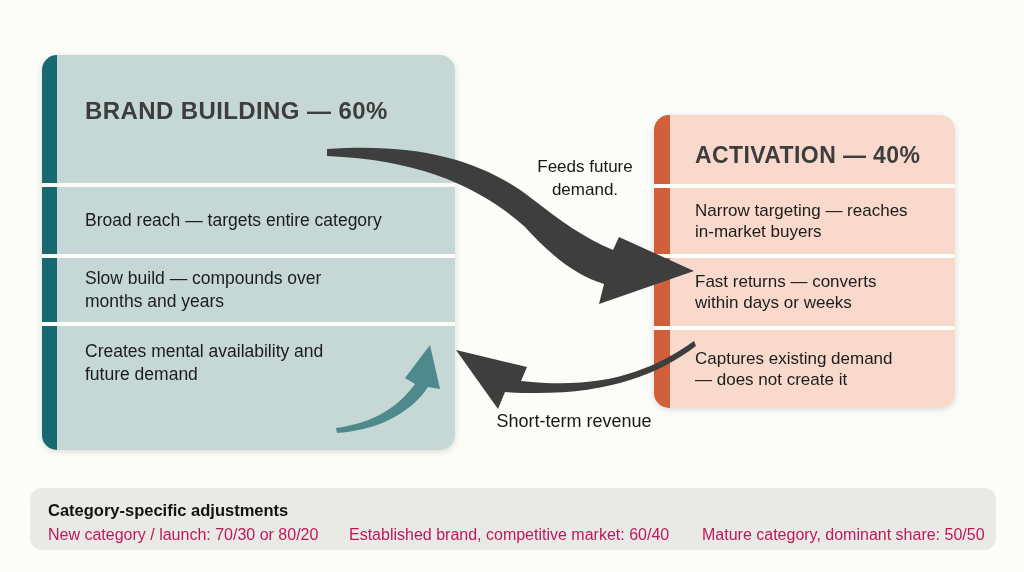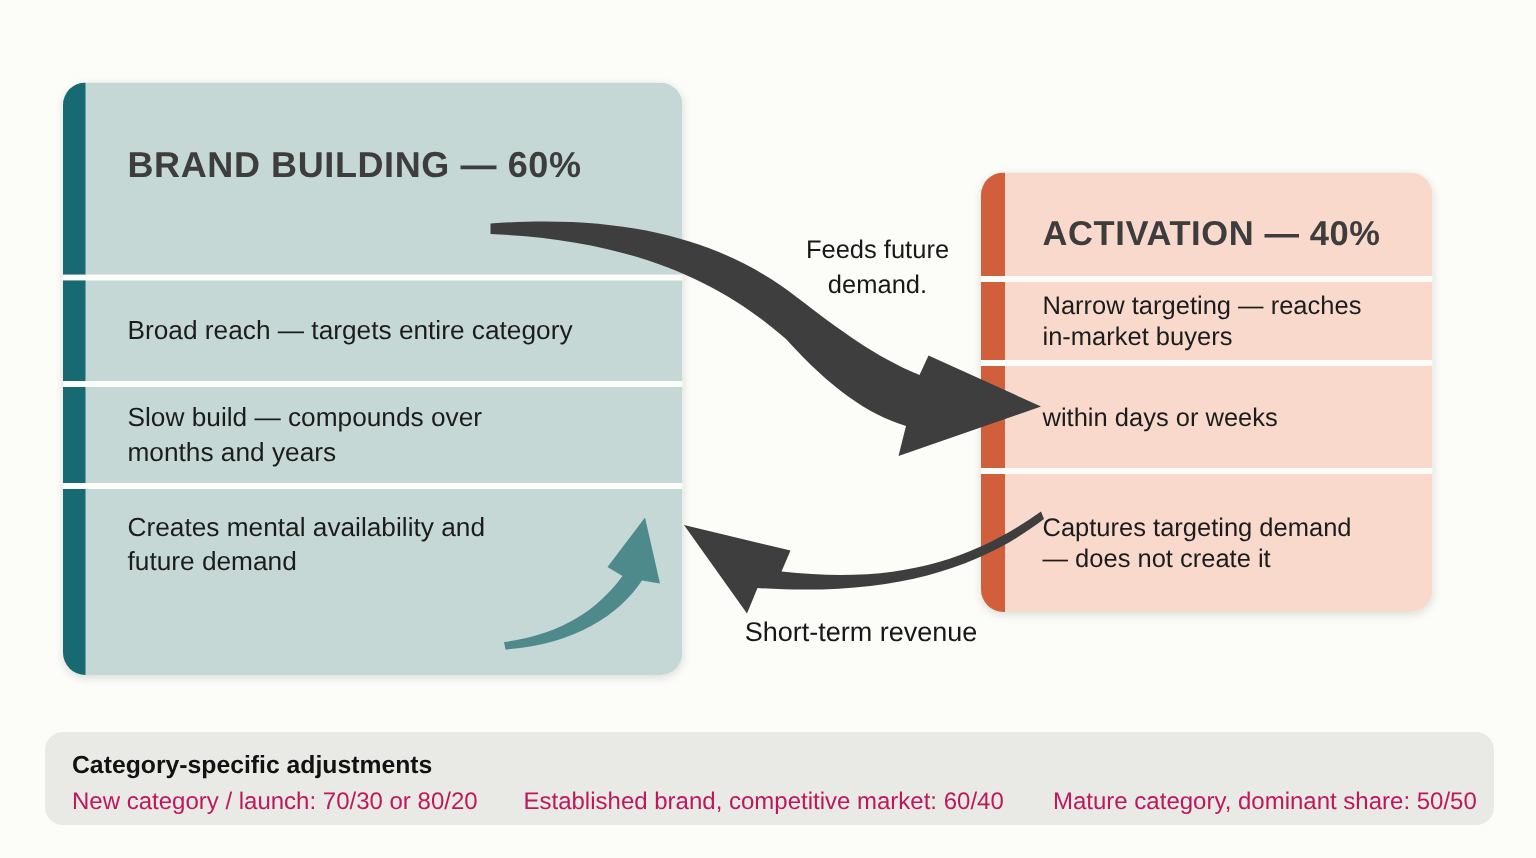--- a/index.html
+++ b/index.html
@@ -52,21 +52,21 @@
     color: #3d3d3d;
   }
   .brand .title-seg { height: 128px; }
   .brand .title-seg h2 { transform: translateY(-8px); }
   .brand .seg.r1 { height: 67px; }
   .brand .seg.r2 { height: 64px; }
   .brand .seg.r3 { flex: 1; justify-content: flex-start; padding-top: 14px; }
 
   .activation .title-seg { height: 69px; }
   .activation .title-seg h2 { transform: translateY(6px); font-size: 23px; }
-  .activation .seg.r1 { height: 52px; justify-content: center; }
+  .activation .seg.r1 { height: 66px; justify-content: center; }
   .activation .seg.r2 { height: 68px; }
   .activation .seg.r3 { flex: 1; }
 
   .line {
     font-size: 17.5px;
     line-height: 23px;
     color: #1c1c1c;
   }
   .activation .line { font-size: 17px; line-height: 21px; }
 
@@ -142,24 +142,25 @@
 
   <section class="card activation">
     <div class="seg title-seg">
       <h2>ACTIVATION — 40%</h2>
     </div>
     <div class="seg r1">
       <div class="line">Narrow targeting — reaches</div>
       <div class="line">in-market buyers</div>
     </div>
     <div class="seg r2">
+      <div class="line">Fast returns — converts</div>
       <div class="line">within days or weeks</div>
     </div>
     <div class="seg r3">
-      <div class="line">Captures targeting demand</div>
+      <div class="line">Captures existing demand</div>
       <div class="line">— does not create it</div>
     </div>
   </section>
 
   <svg class="arrows" viewBox="0 0 1024 572">
     <path d="M 327,149
              C 424,142 486,163 531,198
              C 561,221 584,238 613,250
              L 619,237 L 694,271 L 599,304 L 604,284
              C 578,276 554,259 524,226

